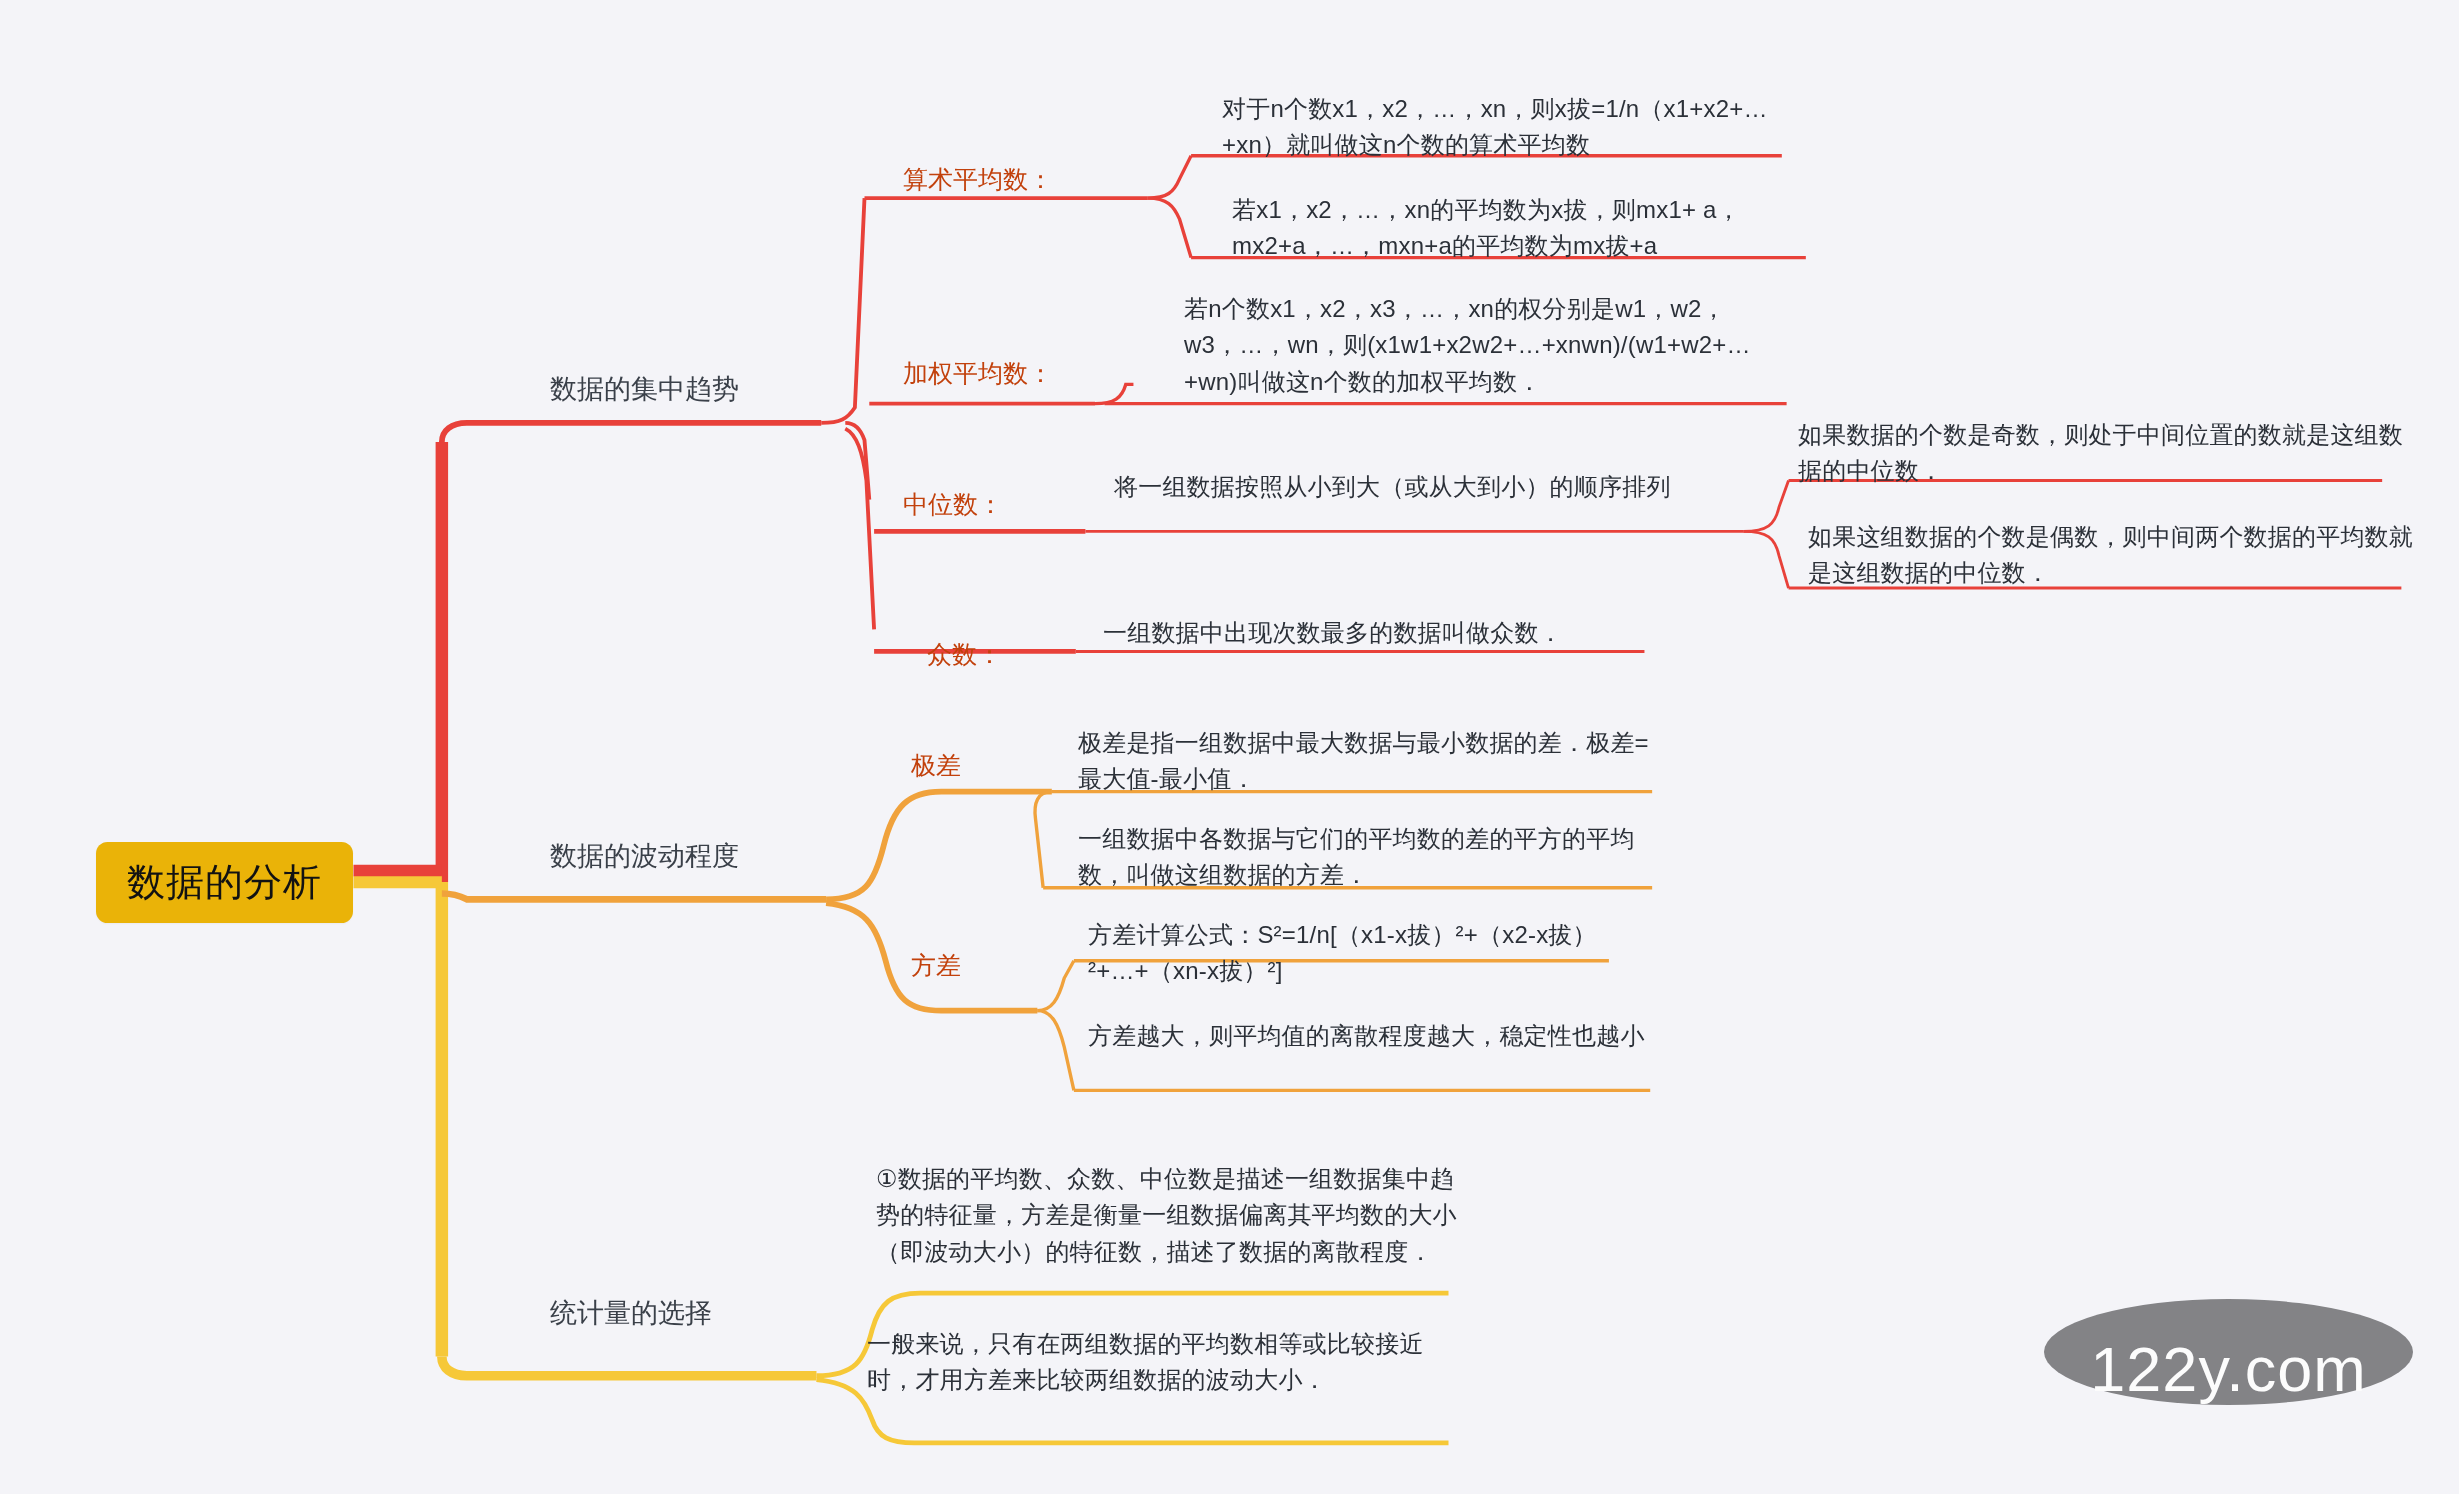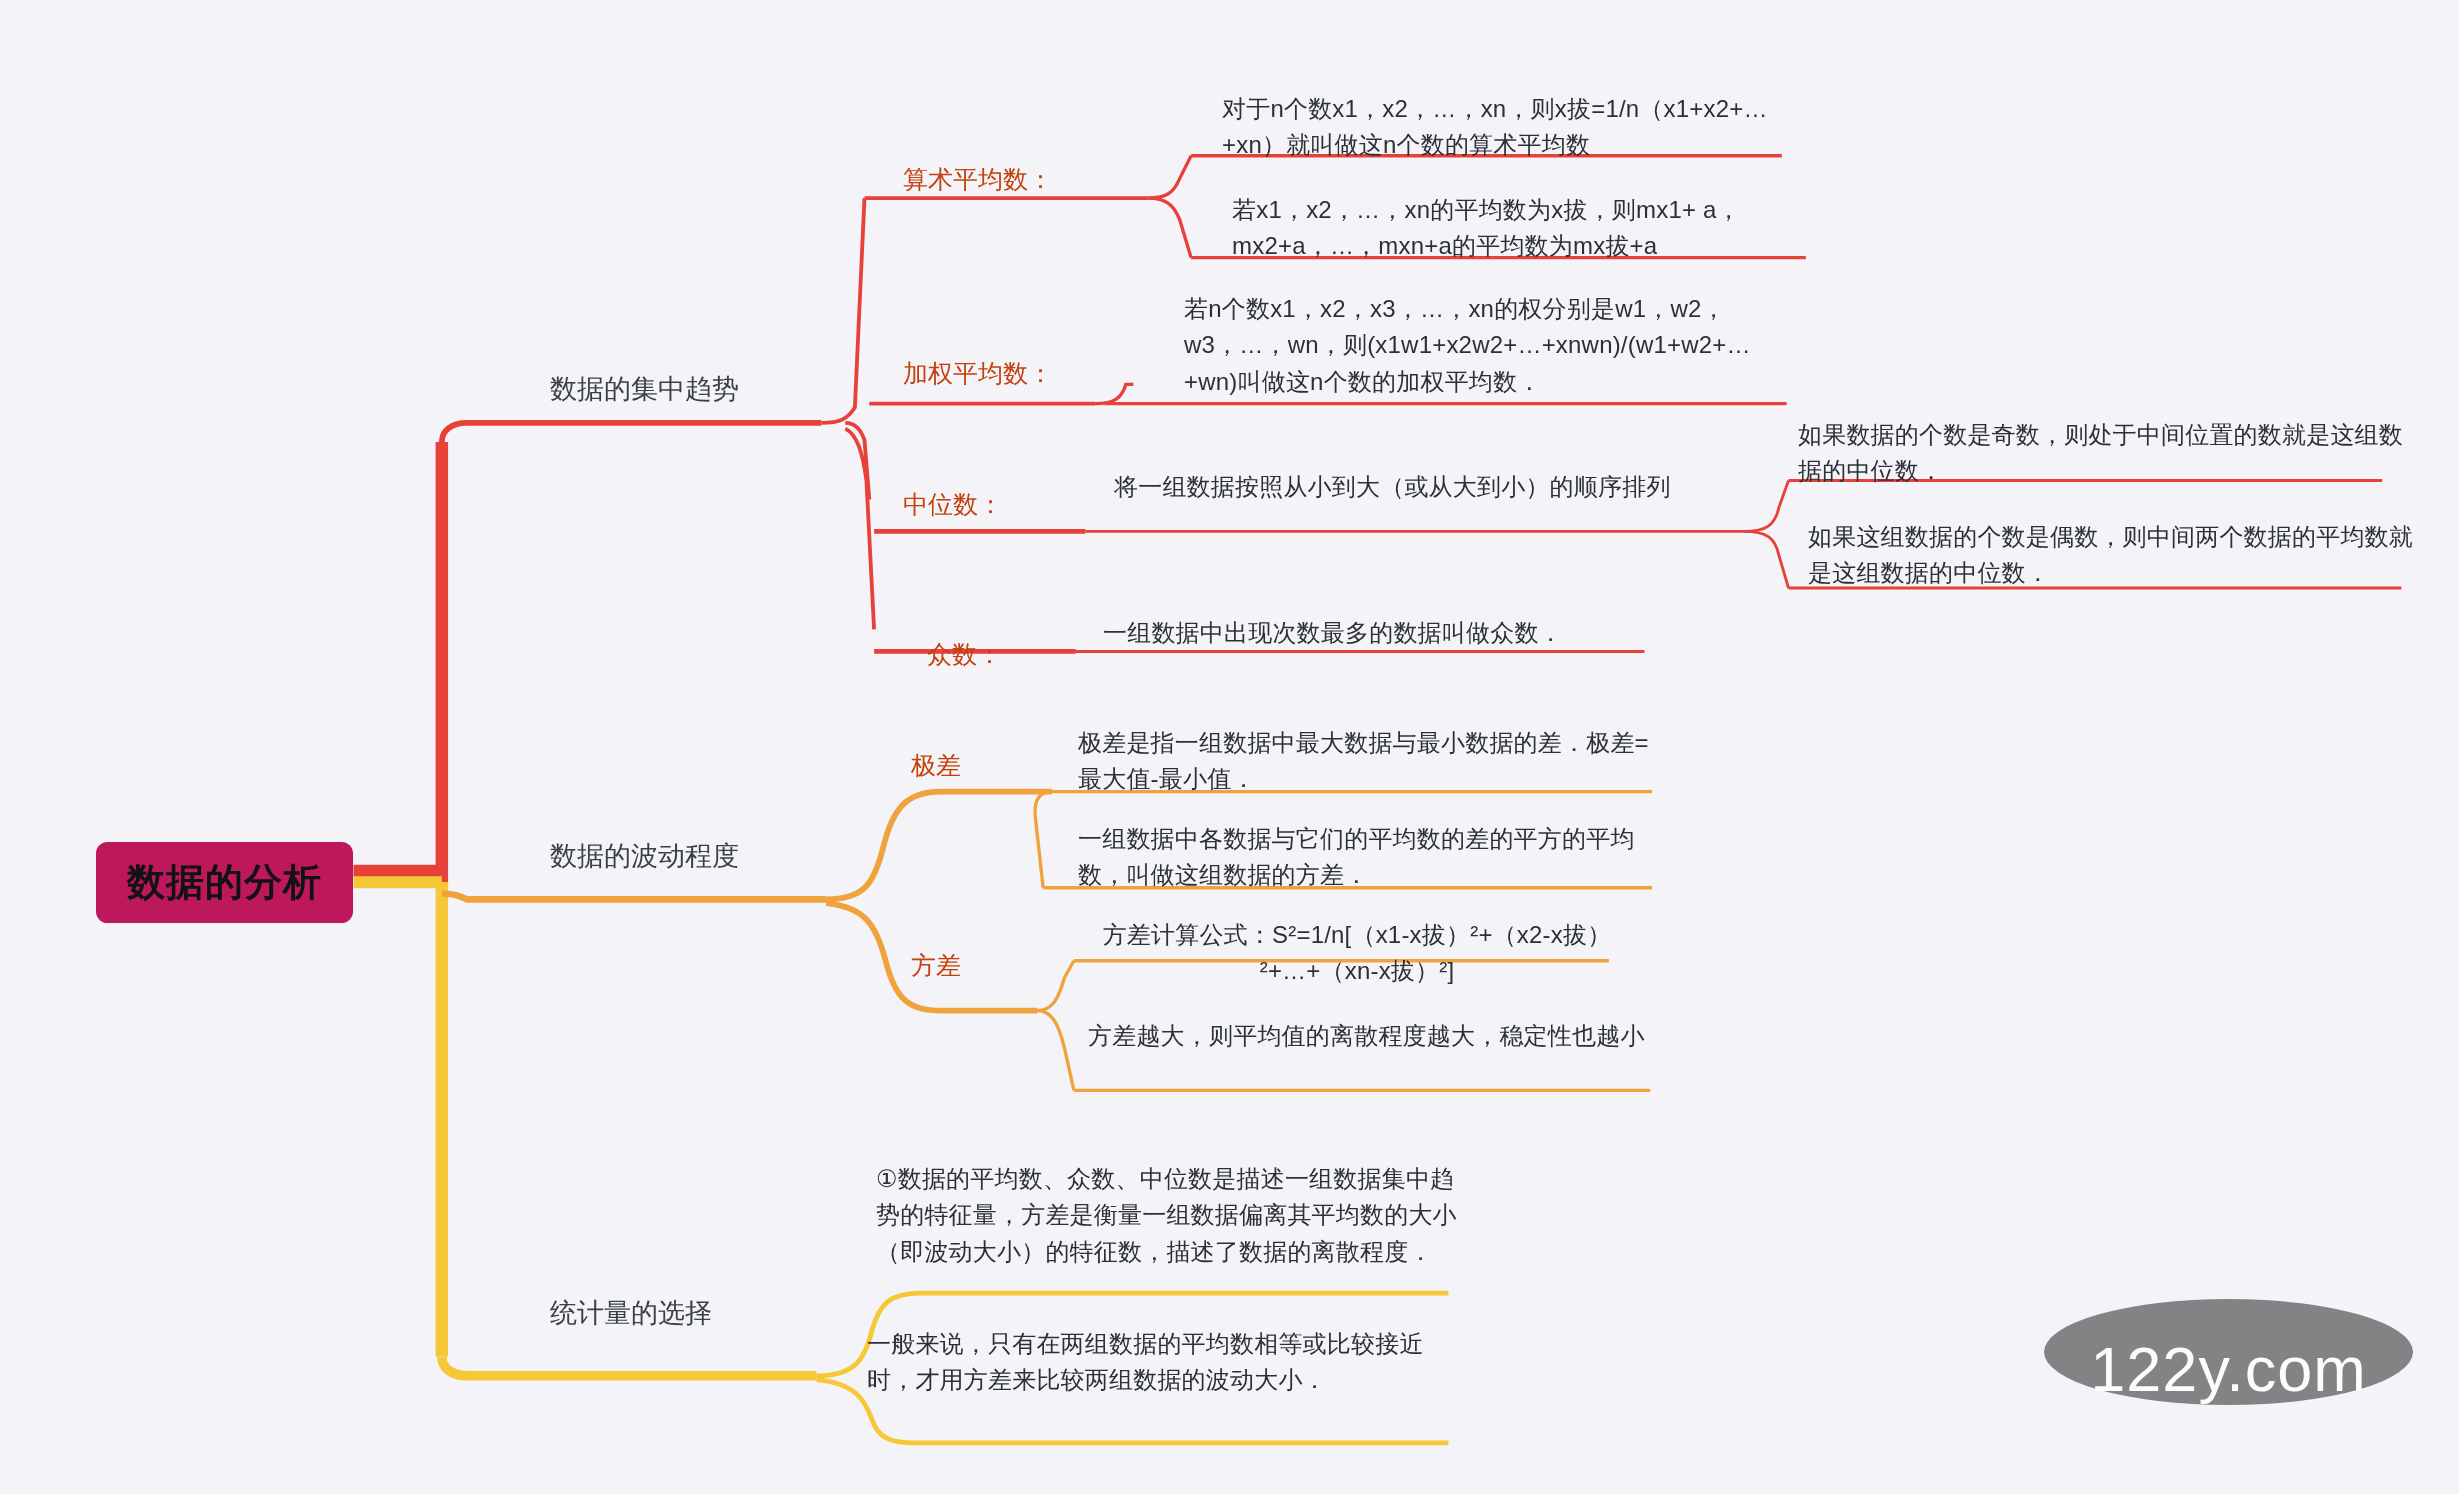--- a/index.html
+++ b/index.html
@@ -31,27 +31,27 @@
   .node {
     position: absolute;
     box-sizing: border-box;
     white-space: pre-wrap;
   }
   .root-node {
     left: 96px;
     top: 842px;
     width: 257px;
     height: 81px;
-    background: #be185d;
+    background: #eab308;
     border-radius: 11.5px;
     display: flex;
     align-items: center;
     justify-content: center;
     font-size: 38px;
-    font-weight: bold;
+    font-weight: normal;
     letter-spacing: 1px;
     color: #121212;
     box-shadow: 0 1px 1.9px rgba(0,0,0,0.04);
     text-align: right;
   }
   .branch-label {
     font-size: 27px;
     color: #3a4049;
     line-height: 1.35;
   }
@@ -174,21 +174,21 @@
   <div class="node branch-label" style="left:550px; top:838px; width:288px;">数据的波动程度</div>
 
   <div class="node topic-label" style="left:911px; top:749px; width:154px;">极差</div>
 
   <div class="node leaf-text" style="left:1078px; top:725px; width:576px;">极差是指一组数据中最大数据与最小数据的差．极差=最大值-最小值．</div>
 
   <div class="node leaf-text" style="left:1078px; top:821px; width:576px;">一组数据中各数据与它们的平均数的差的平方的平均数，叫做这组数据的方差．</div>
 
   <div class="node topic-label" style="left:911px; top:949px; width:154px;">方差</div>
 
-  <div class="node leaf-text" style="left:1088px; top:917px; width:538px;text-align:center;">方差计算公式：S²=1/n[（x1-x拔）²+（x2-x拔）²+…+（xn-x拔）²]</div>
+  <div class="node leaf-text" style="left:1088px; top:917px; width:538px;">方差计算公式：S²=1/n[（x1-x拔）²+（x2-x拔）²+…+（xn-x拔）²]</div>
 
   <div class="node leaf-text" style="left:1088px; top:1018px; width:576px;">方差越大，则平均值的离散程度越大，稳定性也越小</div>
 
   <div class="node branch-label" style="left:550px; top:1295px; width:288px;">统计量的选择</div>
 
   <div class="node leaf-text" style="left:867px; top:1326px; width:591px;">一般来说，只有在两组数据的平均数相等或比较接近时，才用方差来比较两组数据的波动大小．</div>
 
   <div class="node leaf-text" style="left:876px; top:1161px; width:586px;">①数据的平均数、众数、中位数是描述一组数据集中趋势的特征量，方差是衡量一组数据偏离其平均数的大小（即波动大小）的特征数，描述了数据的离散程度．</div>
 
   <div class="watermark">

